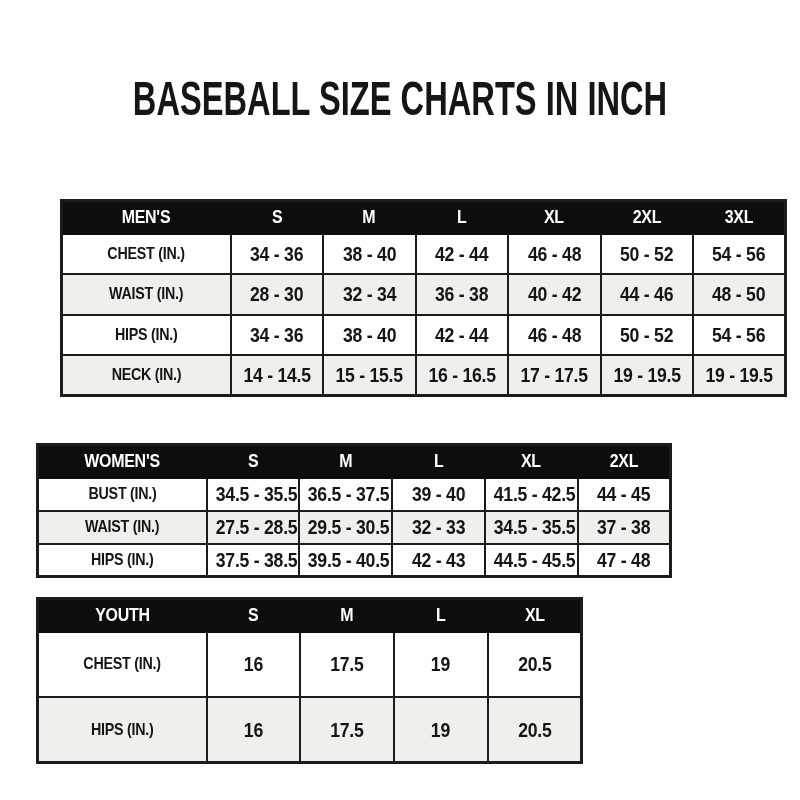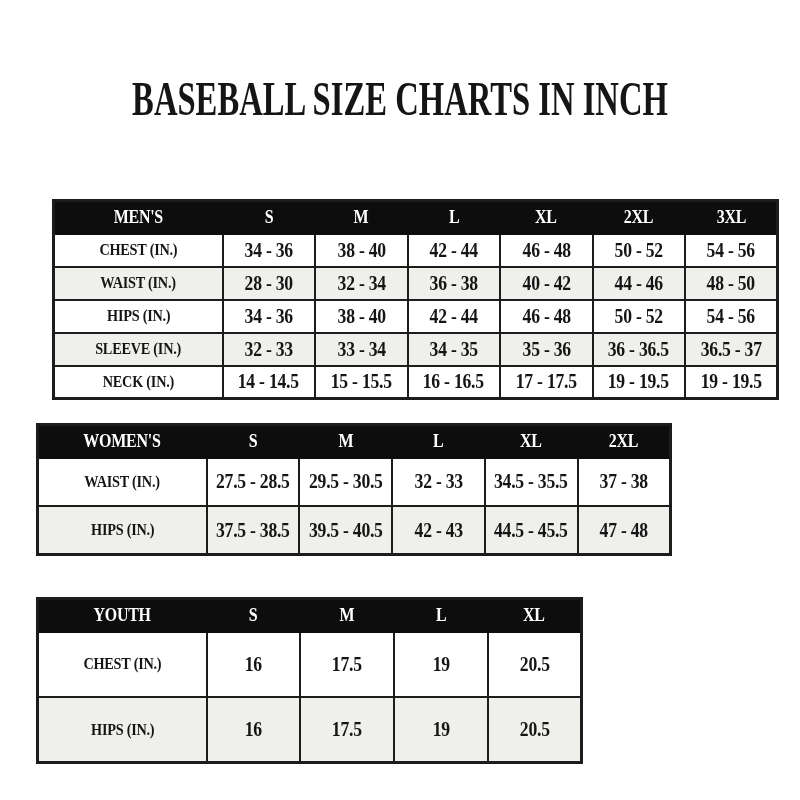--- a/index.html
+++ b/index.html
@@ -7,51 +7,50 @@
     padding: 0;
     background: var(--page-bg, #ffffff);
     font-family: "Liberation Sans", "DejaVu Sans", sans-serif;
   }
   .page {
     position: relative;
     width: 800px;
     height: 800px;
     background: var(--page-bg, #ffffff);
     overflow: hidden;
-    font-family: Liberation Serif, serif;
   }
   .title {
     position: absolute;
     top: 72px;
     left: 0;
     width: 800px;
     margin: 0;
     text-align: center;
     font-size: 48px;
     line-height: 54px;
     font-weight: bold;
     color: var(--text, #151515);
     transform: scaleX(0.68);
     transform-origin: 50% 50%;
     white-space: nowrap;
     letter-spacing: 0px;
   }
   .tbl { position: absolute; }
-  .tbl.mens   { left: 36px; top: 199px; width: 727px; padding-left: 16px; }
+  .tbl.mens   { left: 44px; top: 199px; width: 727px; padding-left: 16px; }
   .tbl.womens { left: 36px; top: 423px; width: 636px; }
   .tbl.youth  { left: 36px; top: 589px; width: 547px; margin-top: 8px; }
 
   table.grid {
     width: 100%;
     border-collapse: collapse;
     table-layout: fixed;
     border: 3px solid var(--grid-line, #1c1c1c);
   }
   .mens   table.grid { height: 198px; }
-  .womens table.grid { height: 133px; }
+  .womens table.grid { height: 133px; margin-top: 20px; }
   .youth  table.grid { height: 167px; }
 
   table.grid col.label-col { width: 169px; }
 
   table.grid tr { height: 33px; }
 
   table.grid th {
     background: var(--header-bg, #0d0d0d);
     color: var(--header-fg, #ffffff);
     border: 2px solid var(--header-bg, #0d0d0d);
@@ -133,29 +132,20 @@
           <tr>
             <td class="label"><span class="cnd">HIPS (IN.)</span></td>
             <td class="val"><span class="cnd">34 - 36</span></td>
             <td class="val"><span class="cnd">38 - 40</span></td>
             <td class="val"><span class="cnd">42 - 44</span></td>
             <td class="val"><span class="cnd">46 - 48</span></td>
             <td class="val"><span class="cnd">50 - 52</span></td>
             <td class="val"><span class="cnd">54 - 56</span></td>
           </tr>
           <tr>
-            <td class="label"><span class="cnd">SLEEVE (IN.)</span></td>
-            <td class="val"><span class="cnd">32 - 33</span></td>
-            <td class="val"><span class="cnd">33 - 34</span></td>
-            <td class="val"><span class="cnd">34 - 35</span></td>
-            <td class="val"><span class="cnd">35 - 36</span></td>
-            <td class="val"><span class="cnd">36 - 36.5</span></td>
-            <td class="val"><span class="cnd">36.5 - 37</span></td>
-          </tr>
-          <tr>
             <td class="label"><span class="cnd">NECK (IN.)</span></td>
             <td class="val"><span class="cnd">14 - 14.5</span></td>
             <td class="val"><span class="cnd">15 - 15.5</span></td>
             <td class="val"><span class="cnd">16 - 16.5</span></td>
             <td class="val"><span class="cnd">17 - 17.5</span></td>
             <td class="val"><span class="cnd">19 - 19.5</span></td>
             <td class="val"><span class="cnd">19 - 19.5</span></td>
           </tr>
         </tbody>
       </table>
@@ -175,20 +165,28 @@
             <th><span class="cnd">WOMEN'S</span></th>
             <th><span class="cnd">S</span></th>
             <th><span class="cnd">M</span></th>
             <th><span class="cnd">L</span></th>
             <th><span class="cnd">XL</span></th>
             <th><span class="cnd">2XL</span></th>
           </tr>
         </thead>
         <tbody>
           <tr>
+            <td class="label"><span class="cnd">BUST (IN.)</span></td>
+            <td class="val"><span class="cnd">34.5 - 35.5</span></td>
+            <td class="val"><span class="cnd">36.5 - 37.5</span></td>
+            <td class="val"><span class="cnd">39 - 40</span></td>
+            <td class="val"><span class="cnd">41.5 - 42.5</span></td>
+            <td class="val"><span class="cnd">44 - 45</span></td>
+          </tr>
+          <tr>
             <td class="label"><span class="cnd">WAIST (IN.)</span></td>
             <td class="val"><span class="cnd">27.5 - 28.5</span></td>
             <td class="val"><span class="cnd">29.5 - 30.5</span></td>
             <td class="val"><span class="cnd">32 - 33</span></td>
             <td class="val"><span class="cnd">34.5 - 35.5</span></td>
             <td class="val"><span class="cnd">37 - 38</span></td>
           </tr>
           <tr>
             <td class="label"><span class="cnd">HIPS (IN.)</span></td>
             <td class="val"><span class="cnd">37.5 - 38.5</span></td>

